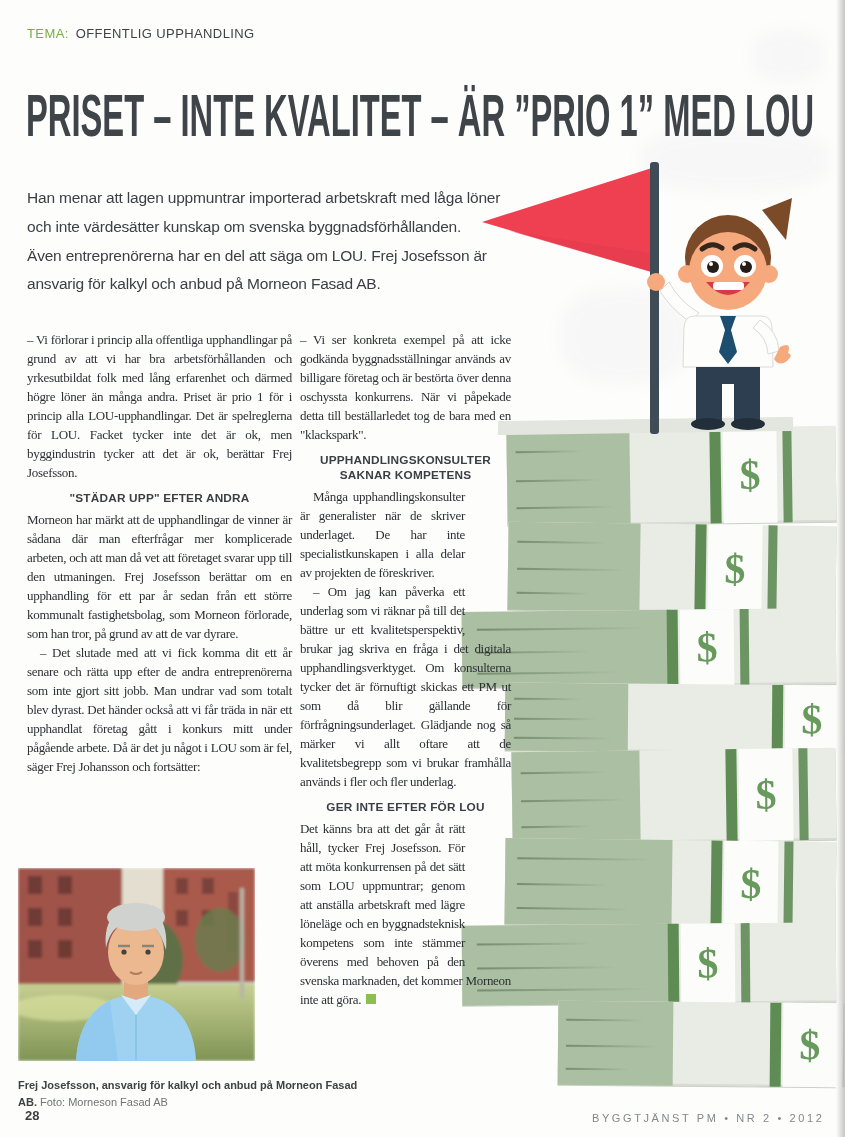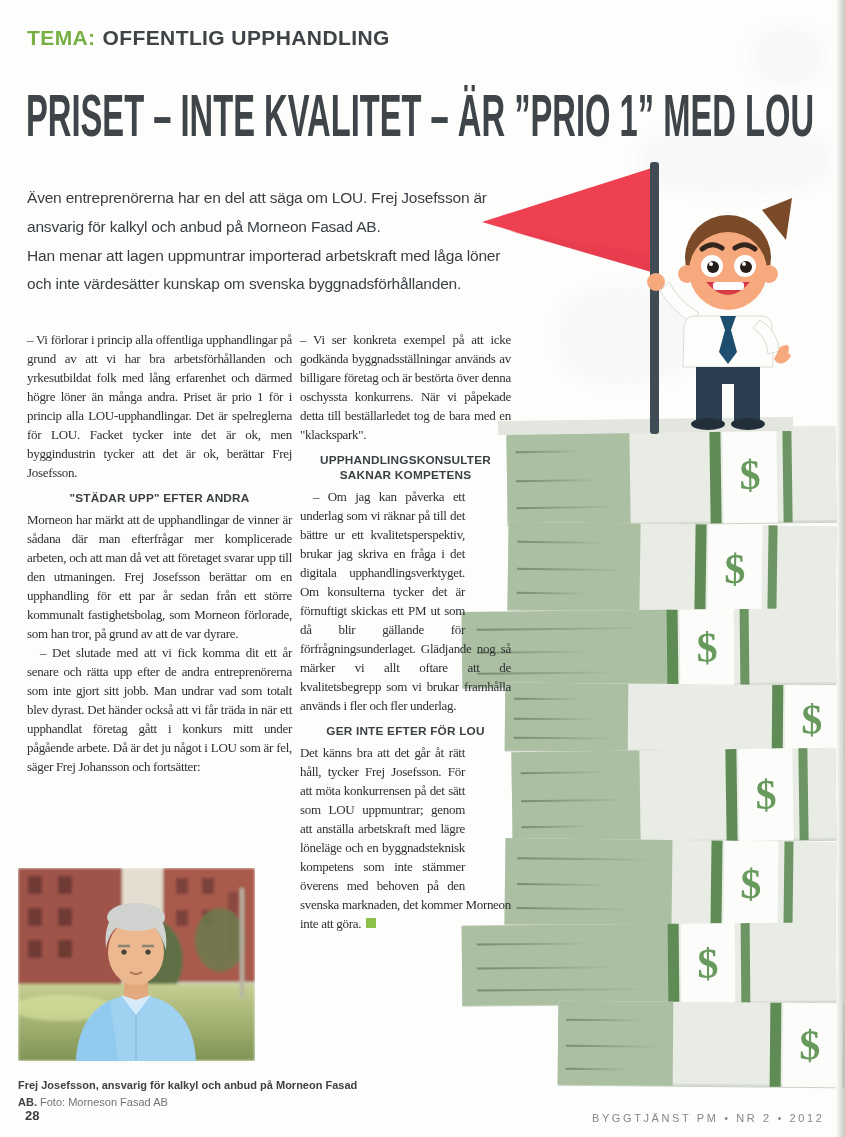--- a/index.html
+++ b/index.html
@@ -1,21 +1,21 @@
 <!DOCTYPE html>
 <html><head>
 <meta charset="utf-8">
 <style>
   html,body{margin:0;padding:0}
   body{width:845px;height:1137px;position:relative;background:#fdfdfc;overflow:hidden;
        font-family:"Liberation Sans",sans-serif;color:#2c3034}
   .abs{position:absolute}
 
   
-  #kicker{left:27px;top:26px;font-size:21px;font-weight:700;letter-spacing:.4px;color:#3e4347;z-index:6}
+  #kicker{left:27px;top:26px;font-size:13px;font-weight:400;letter-spacing:.4px;color:#3e4347;z-index:6}
   #kicker .tema{color:#76b043;margin-right:7px}
 
   
   #headline-wrap{left:24px;top:84px;z-index:6}
 
   
   #intro{left:27px;top:184px;width:492px;font-size:15.5px;line-height:28.8px;
          letter-spacing:-.2px;color:#3a3f45;z-index:6}
   #intro p{margin:0}
 
@@ -69,22 +69,22 @@
   <span class="tema">TEMA:</span><span>OFFENTLIG UPPHANDLING</span>
 </div>
 
 <div class="abs" id="headline-wrap">
   <svg width="800" height="66">
     <text x="2" y="52" font-family="Liberation Sans, sans-serif" font-weight="700" font-size="60" fill="#3f4448" textLength="788" lengthAdjust="spacingAndGlyphs">PRISET – INTE KVALITET – ÄR ”PRIO 1” MED LOU</text>
   </svg>
 </div>
 
 <div class="abs" id="intro">
+  <p>Han menar att lagen uppmuntrar importerad arbetskraft med låga löner och inte värdesätter kunskap om svenska byggnadsförhållanden.</p>
   <p>Även entreprenörerna har en del att säga om LOU. Frej Josefsson är ansvarig för kalkyl och anbud på Morneon Fasad AB.</p>
-  <p>Han menar att lagen uppmuntrar importerad arbetskraft med låga löner och inte värdesätter kunskap om svenska byggnadsförhållanden.</p>
 </div>
 
 <div class="abs" id="stack">
     <div class="bundle" style="left: 507px; top: 428px; width: 329px; height: 96px; transform: rotate(-0.8deg);">
       <div class="bills" style="width: 123px;"></div>
       <div class="streak" style="left: 8.61px; top: 21px; width: 67.65px;"></div>
       <div class="streak" style="left: 8.61px; top: 50px; width: 83.64px;"></div>
       <div class="streak" style="left: 8.61px; top: 77px; width: 99.63px;"></div>
       <div class="strip" style="left: 203px; width: 11px;"></div>
       <div class="band" style="left: 216px; width: 54px;">
@@ -213,20 +213,21 @@
   <p>– Vi förlorar i princip alla offentliga upphandlingar på grund av att vi har bra arbetsförhållanden och yrkesutbildat folk med lång erfarenhet och därmed högre löner än många andra. Priset är prio 1 för i princip alla LOU-upphandlingar. Det är spelreglerna för LOU. Facket tycker inte det är ok, men byggindustrin tycker att det är ok, berättar Frej Josefsson.</p>
   <h4 class="colhead">"STÄDAR UPP" EFTER ANDRA</h4>
   <p>Morneon har märkt att de upphandlingar de vinner är sådana där man efterfrågar mer komplicerade arbeten, och att man då vet att företaget svarar upp till den utmaningen. Frej Josefsson berättar om en upphandling för ett par år sedan från ett större kommunalt fastighetsbolag, som Morneon förlorade, som han tror, på grund av att de var dyrare.</p>
   <p class="ind">– Det slutade med att vi fick komma dit ett år senare och rätta upp efter de andra entreprenörerna som inte gjort sitt jobb. Man undrar vad som totalt blev dyrast. Det händer också att vi får träda in när ett upphandlat företag gått i konkurs mitt under pågående arbete. Då är det ju något i LOU som är fel, säger Frej Johansson och fortsätter:</p>
 </div>
 
 <div class="col" id="col-mid">
   <p>– Vi ser konkreta exempel på att icke godkända byggnadsställningar används av billigare företag och är bestörta över denna oschyssta konkurrens. När vi påpekade detta till beställarledet tog de bara med en "klackspark".</p>
   <h4 class="colhead">UPPHANDLINGSKONSULTER SAKNAR KOMPETENS</h4>
   <div class="fl" id="flB"></div>
+  <p class="ind">Många upphandlingskonsulter är generalister när de skriver underlaget. De har inte specialistkunskapen i alla delar av projekten de föreskriver.</p>
   <p class="ind">– Om jag kan påverka ett underlag som vi räknar på till det bättre ur ett kvalitetsperspektiv, brukar jag skriva en fråga i det digitala upphandlingsverktyget. Om konsulterna tycker det är förnuftigt skickas ett PM ut som då blir gällande för förfrågningsunderlaget. Glädjande nog så märker vi allt oftare att de kvalitetsbegrepp som vi brukar framhålla används i fler och fler underlag.</p>
   <h4 class="colhead">GER INTE EFTER FÖR LOU</h4>
   <div class="fl" id="flC"></div>
   <p><span>Det känns bra att det går åt rätt håll, tycker Frej Josefsson. För att möta konkurrensen på det sätt som LOU uppmuntrar; genom att anställa arbetskraft med lägre löneläge och en byggnadsteknisk kompetens som inte stämmer överens med behoven på den svenska marknaden, det kommer Morneon inte att göra.</span><span class="endmark"></span></p>
 </div>
 
 <svg class="abs" id="photo" width="237" height="193" viewBox="0 0 237 193">
   <defs>
     <filter id="bgblur">
         <feGaussianBlur stdDeviation="1.4"></feGaussianBlur>

